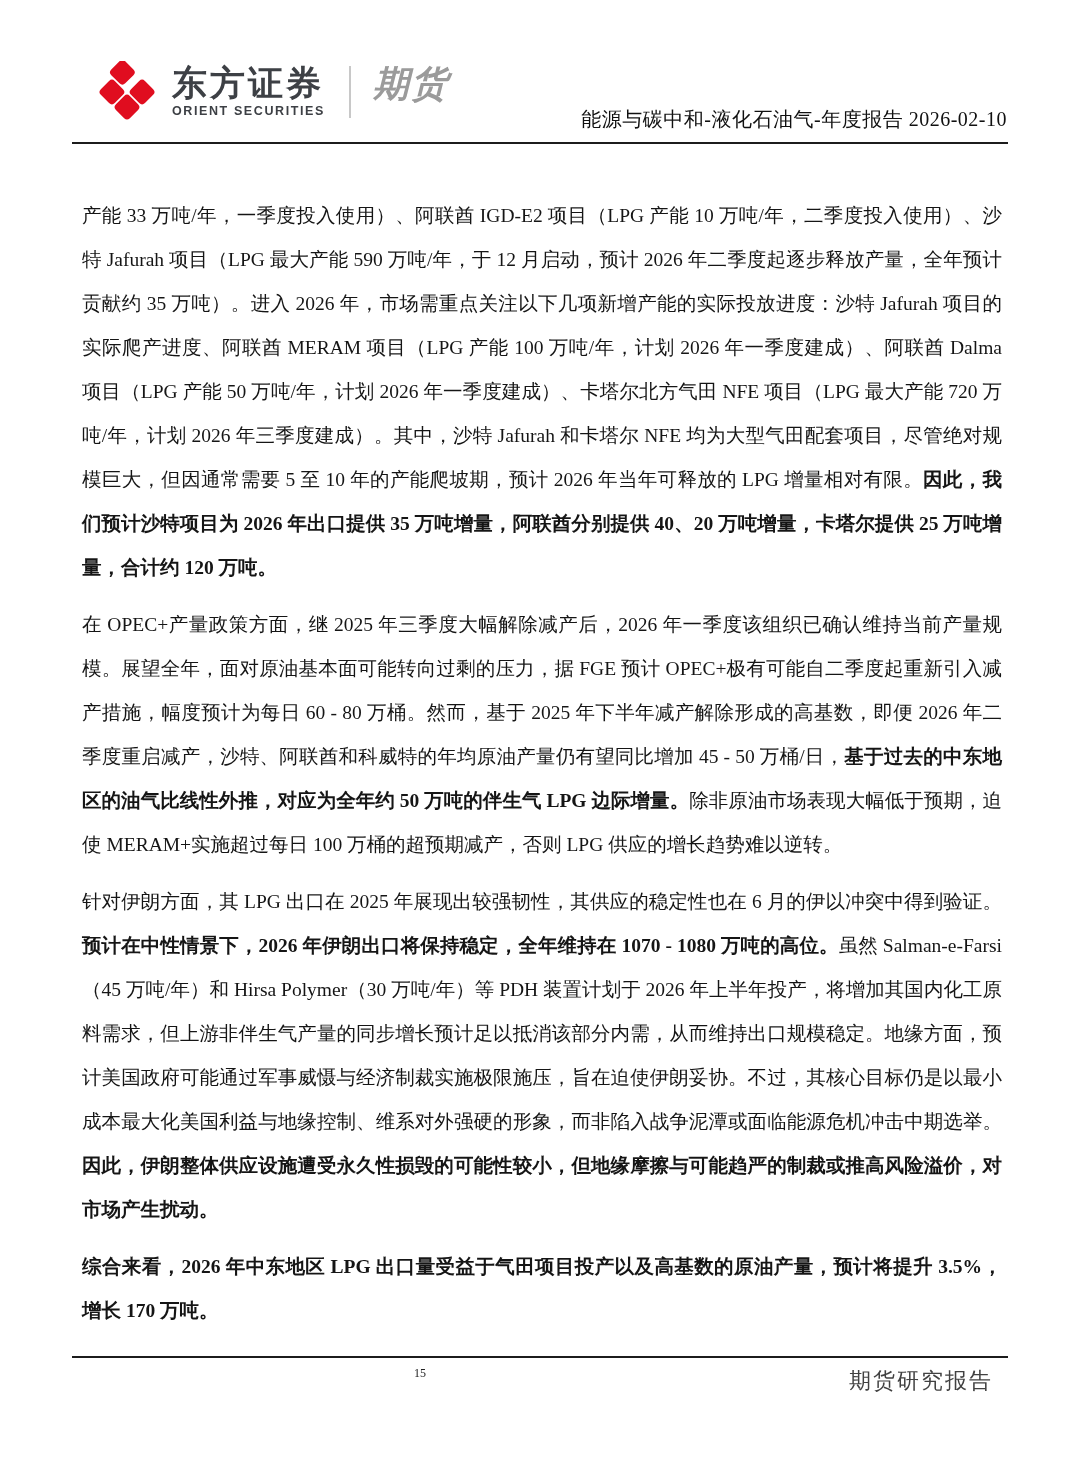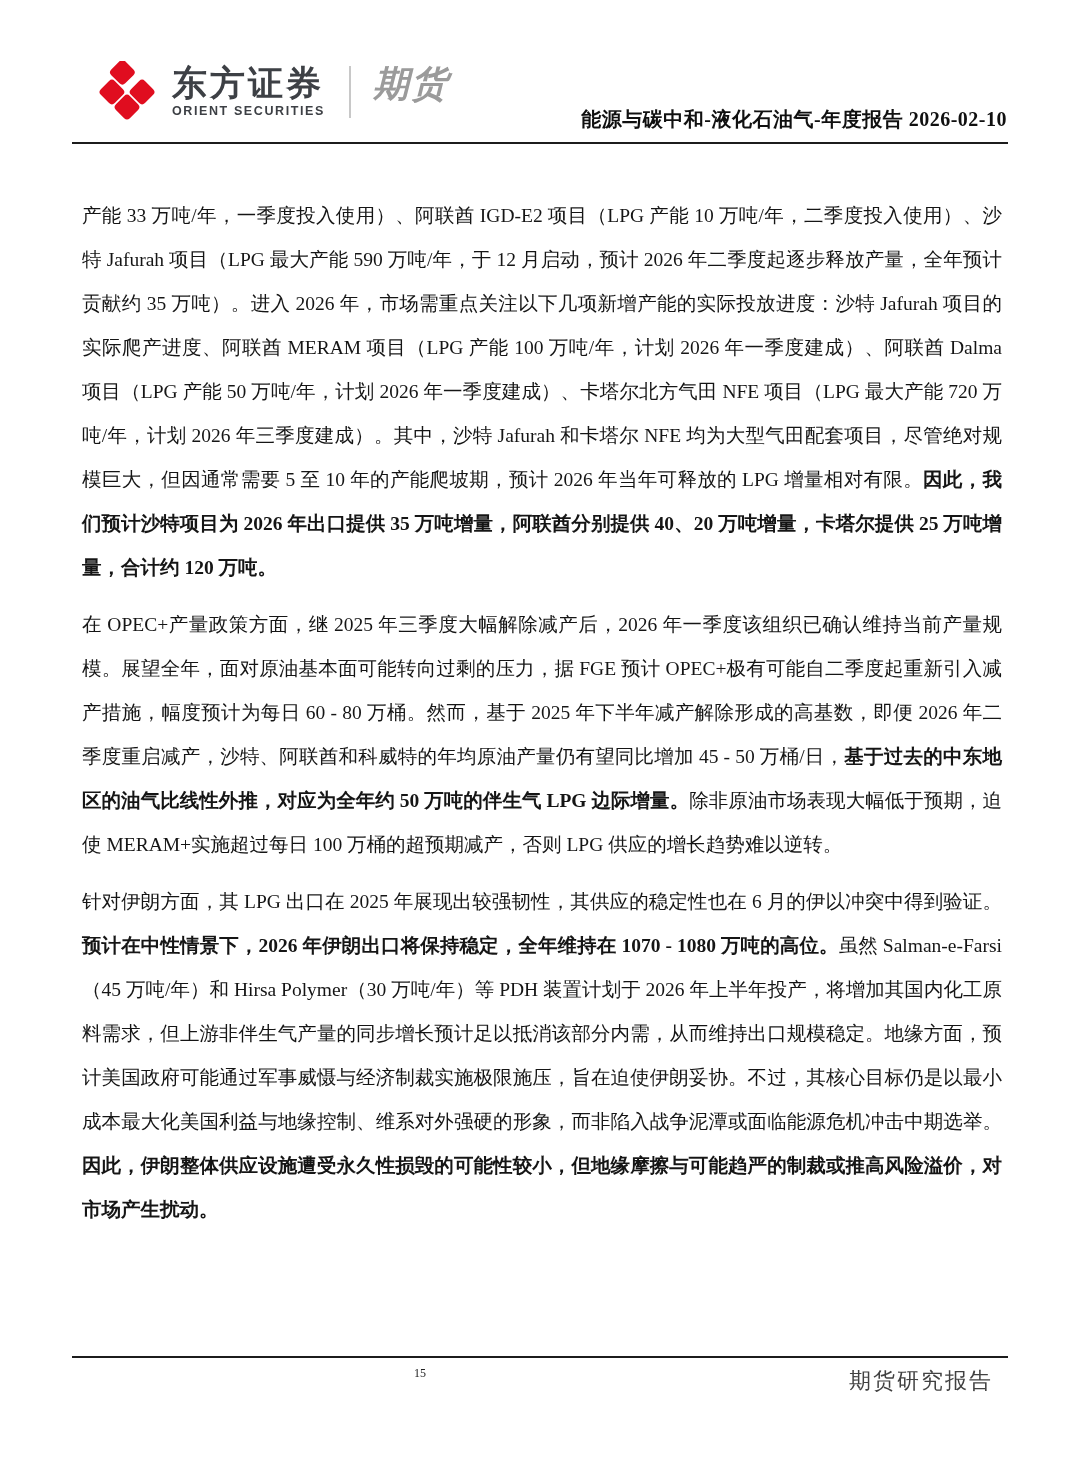--- a/index.html
+++ b/index.html
@@ -32,21 +32,21 @@
     width:2px;height:52px;background:#c8c8c8;
     margin:0 22px 0 24px;
   }
   .brand-futures{
     font-family:"Liberation Sans","DejaVu Sans",sans-serif;
     font-weight:bold;font-size:36px;color:#9b9b9b;
     letter-spacing:2px;padding-bottom:14px;font-style:italic;
   }
   .report-title{
     position:absolute;top:106px;right:73px;
-    font-size:20px;font-weight:bold;color:#101010;
+    font-size:20px;font-weight:normal;color:#101010;
     letter-spacing:0.5px;
   }
   .header-rule{
     position:absolute;top:142px;left:72px;right:72px;
     height:2px;background:#1c1c1c;
   }
   
   .content{
     position:absolute;top:194px;left:82px;width:920px;
     font-size:19.5px;line-height:44px;
@@ -91,20 +91,21 @@
       <div class="brand-futures">期货</div>
     </div>
     <div class="report-title">能源与碳中和-液化石油气-年度报告 2026-02-10</div>
     <div class="header-rule"></div>
   </header>
 
   <main class="content">
       <p class="para"><span>产能 33 万吨/年，一季度投入使用）、阿联酋 IGD-E2 项目（LPG 产能 10 万吨/年，二季度投入使用）、沙特 Jafurah 项目（LPG 最大产能 590 万吨/年，于 12 月启动，预计 2026 年二季度起逐步释放产量，全年预计贡献约 35 万吨）。进入 2026 年，市场需重点关注以下几项新增产能的实际投放进度：沙特 Jafurah 项目的实际爬产进度、阿联酋 MERAM 项目（LPG 产能 100 万吨/年，计划 2026 年一季度建成）、阿联酋 Dalma 项目（LPG 产能 50 万吨/年，计划 2026 年一季度建成）、卡塔尔北方气田 NFE 项目（LPG 最大产能 720 万吨/年，计划 2026 年三季度建成）。其中，沙特 Jafurah 和卡塔尔 NFE 均为大型气田配套项目，尽管绝对规模巨大，但因通常需要 5 至 10 年的产能爬坡期，预计 2026 年当年可释放的 LPG 增量相对有限。</span><span class="b">因此，我们预计沙特项目为 2026 年出口提供 35 万吨增量，阿联酋分别提供 40、20 万吨增量，卡塔尔提供 25 万吨增量，合计约 120 万吨。</span></p>
       <p class="para"><span>在 OPEC+产量政策方面，继 2025 年三季度大幅解除减产后，2026 年一季度该组织已确认维持当前产量规模。展望全年，面对原油基本面可能转向过剩的压力，据 FGE 预计 OPEC+极有可能自二季度起重新引入减产措施，幅度预计为每日 60 - 80 万桶。然而，基于 2025 年下半年减产解除形成的高基数，即便 2026 年二季度重启减产，沙特、阿联酋和科威特的年均原油产量仍有望同比增加 45 - 50 万桶/日，</span><span class="b">基于过去的中东地区的油气比线性外推，对应为全年约 50 万吨的伴生气 LPG 边际增量。</span><span>除非原油市场表现大幅低于预期，迫使 MERAM+实施超过每日 100 万桶的超预期减产，否则 LPG 供应的增长趋势难以逆转。</span></p>
       <p class="para"><span>针对伊朗方面，其 LPG 出口在 2025 年展现出较强韧性，其供应的稳定性也在 6 月的伊以冲突中得到验证。</span><span class="b">预计在中性情景下，2026 年伊朗出口将保持稳定，全年维持在 1070 - 1080 万吨的高位。</span><span>虽然 Salman-e-Farsi（45 万吨/年）和 Hirsa Polymer（30 万吨/年）等 PDH 装置计划于 2026 年上半年投产，将增加其国内化工原料需求，但上游非伴生气产量的同步增长预计足以抵消该部分内需，从而维持出口规模稳定。地缘方面，预计美国政府可能通过军事威慑与经济制裁实施极限施压，旨在迫使伊朗妥协。不过，其核心目标仍是以最小成本最大化美国利益与地缘控制、维系对外强硬的形象，而非陷入战争泥潭或面临能源危机冲击中期选举。</span><span class="b">因此，伊朗整体供应设施遭受永久性损毁的可能性较小，但地缘摩擦与可能趋严的制裁或推高风险溢价，对市场产生扰动。</span></p>
+      <p class="para"><span class="b">综合来看，2026 年中东地区 LPG 出口量受益于气田项目投产以及高基数的原油产量，预计将提升 3.5%，增长 170 万吨。</span></p>
     </main>
 
   <footer>
     <div class="footer-rule"></div>
     <div class="page-number">15</div>
     <div class="footer-right">期货研究报告</div>
   </footer>
 
 </div>
 

